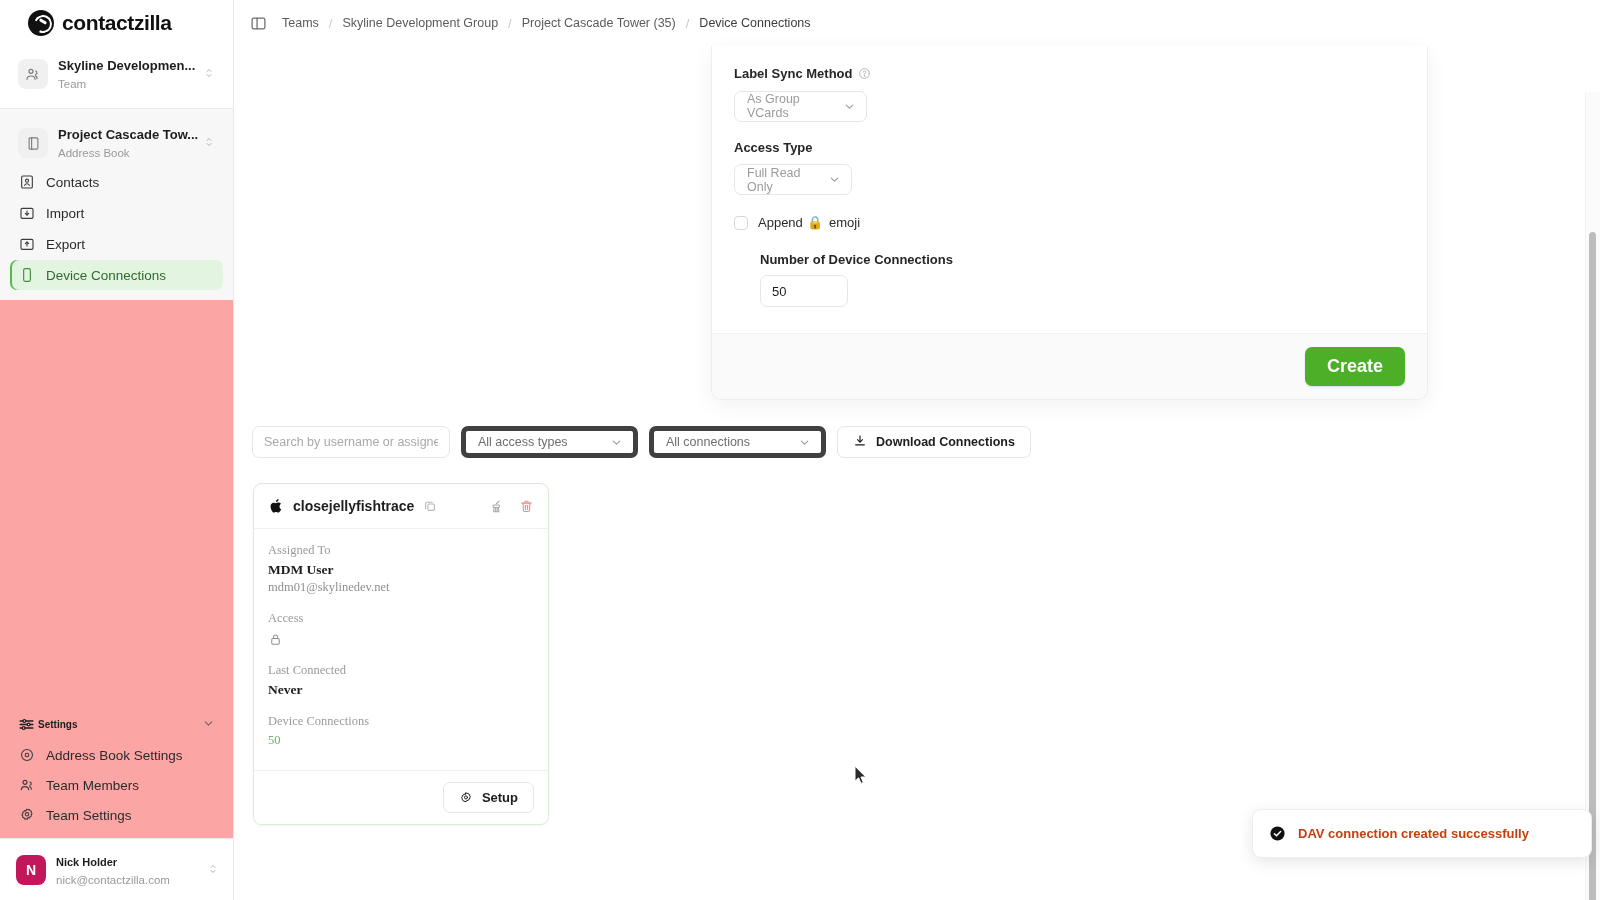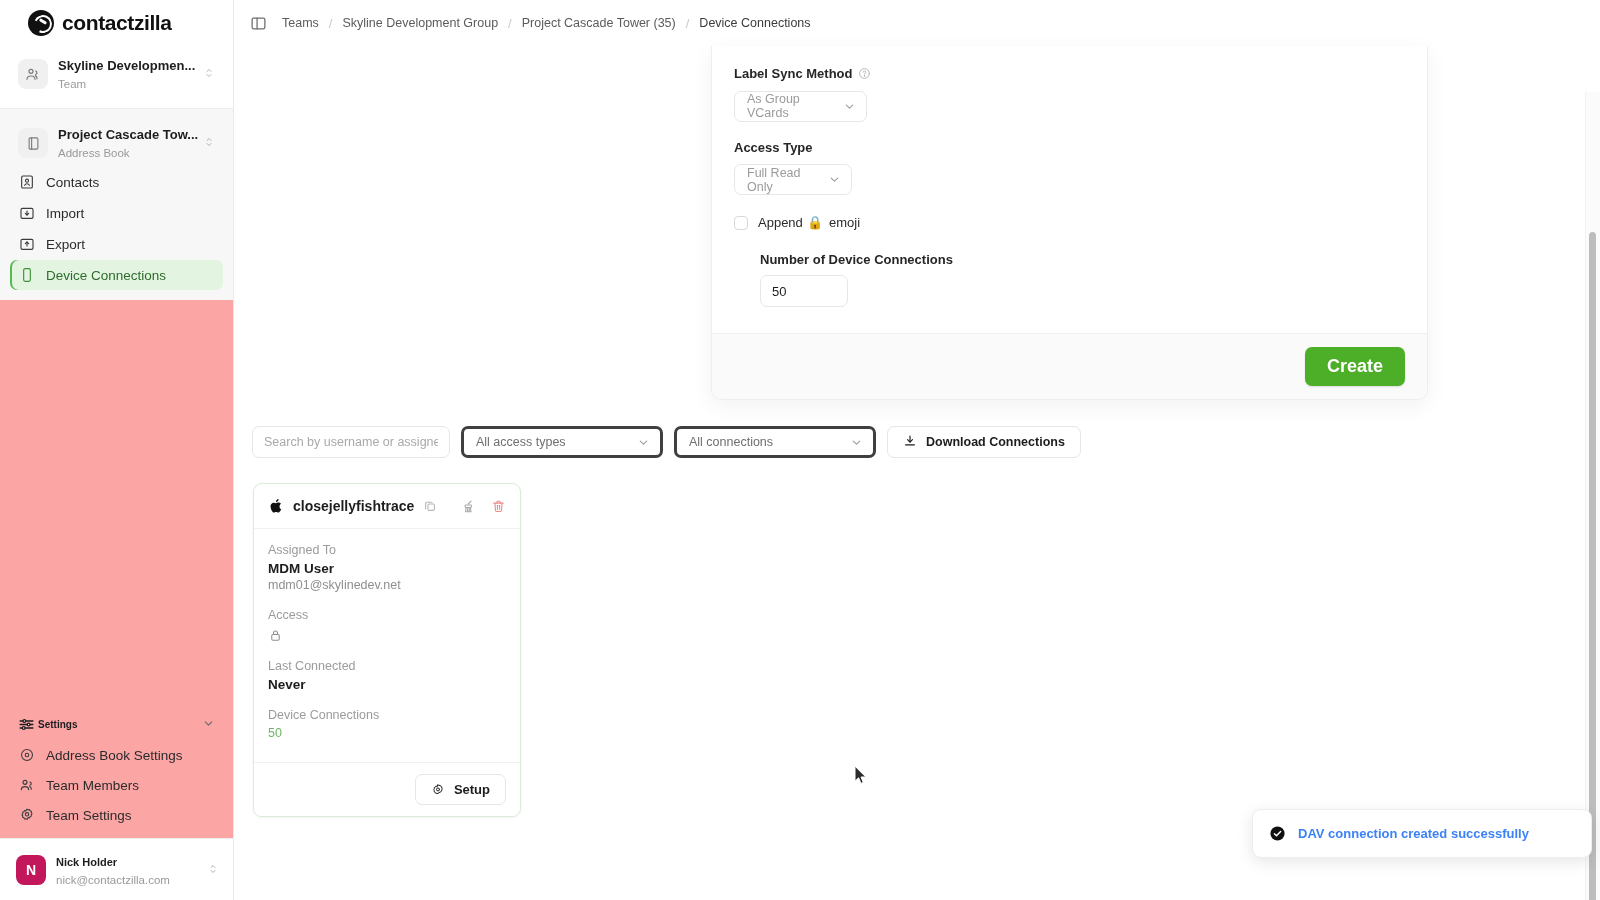--- a/index.html
+++ b/index.html
@@ -217,58 +217,58 @@
     width: 198px; height: 32px;
     border:1px solid #e6e6e6; border-radius:7px;
     background:#fff; padding: 0 11px;
     font-size:12.5px; color:#1d1d1f;
     font-family:"Liberation Sans", sans-serif;
     outline:none;
   }
   .searchbox::placeholder{ color:#a9a9a9; }
   .fselect {
     display:flex; align-items:center; justify-content:space-between;
-    width: 202px; height: 32px;
+    width: 177px; height: 32px;
     padding: 0 10px 0 12px;
-    border:3px solid #404040; border-radius:7px;
+    border:5px solid #404040; border-radius:7px;
     background:#fff; font-size:12.5px; color:#6e6e6e;
     cursor:pointer;
   }
   .fselect .caret { color:#9b9b9b; display:flex;}
   .btn-download {
     display:flex; align-items:center; gap:9px;
     height: 32px; padding: 0 15px;
     border:1px solid #e6e6e6; border-radius:7px;
     background:#fff; font-size:12.5px; font-weight:700; color:#1d1d1f;
     cursor:pointer;
     font-family:"Liberation Sans", sans-serif;
   }
 
   
   .conncard {
     position:absolute; left: 19px; top: 437px;
-    width: 268px;
+    width: 296px;
     background:#fff;
     border:1px solid #d9ecd6;
     border-radius: 9px;
     box-shadow: 0 1px 3px rgba(0,0,0,0.05);
     overflow:hidden;
   }
   .cc-head {
     display:flex; align-items:center; gap:9px;
     padding: 13px 14px;
     border-bottom:1px solid #f0f0f0;
   }
   .apple-ico { color:#111; display:flex; align-items:center;}
   .cc-title { font-size:14px; font-weight:700; color:#1d1d1f; }
   .copy-ico { color:#b8b8b8; display:flex; cursor:pointer;}
   .cc-head-actions { margin-left:auto; display:flex; align-items:center; gap:14px;}
   .broom-ico { color:#a8a8a8; display:flex; cursor:pointer;}
   .trash-ico { color:#f08c8c; display:flex; cursor:pointer;}
-  .cc-body { padding: 14px 14px 22px 14px; }
+  .cc-body { padding: 14px 14px 22px 14px; font-family: Liberation Serif, serif; }
   .cc-key { font-size:12.5px; color:#9b9b9b; margin-bottom:4px;}
   .cc-val { font-size:13.5px; font-weight:700; color:#1d1d1f;}
   .cc-sub { font-size:12.5px; color:#8f8f8f; margin-top:2px;}
   .cc-gap { height: 16px; }
   .lock-ico { color:#8f8f8f; display:flex; padding-top:2px;}
   .cc-count { font-size:12.5px; color:#6fb566; }
   .cc-foot {
     border-top:1px solid #f0f0f0;
     padding: 11px 14px;
     display:flex; justify-content:flex-end;
@@ -288,21 +288,21 @@
     position:absolute; right: 8px; bottom: 42px;
     width: 340px;
     background:#fff;
     border:1px solid #ededed;
     border-radius: 9px;
     box-shadow: 0 4px 16px rgba(0,0,0,0.10);
     padding: 15px 16px;
     display:flex; align-items:center; gap:12px;
   }
   .toast-ico { display:flex; color:#111; flex:0 0 auto;}
-  .toast-txt { font-size:13px; font-weight:600; color:#3b82f6;}
+  .toast-txt { font-size:13px; font-weight:600; color:#c2410c;}
 
   
   .vscroll {
     position:absolute; right: 4px; top: 186px;
     width: 7px; height: 714px;
     background:#bdbdbd; border-radius: 4px;
   }
   .scrolltrack {
     position:absolute; right:0px; top:46px; width:15px; height:854px;
     background:#fbfbfb; border-left:1px solid #f2f2f2;

